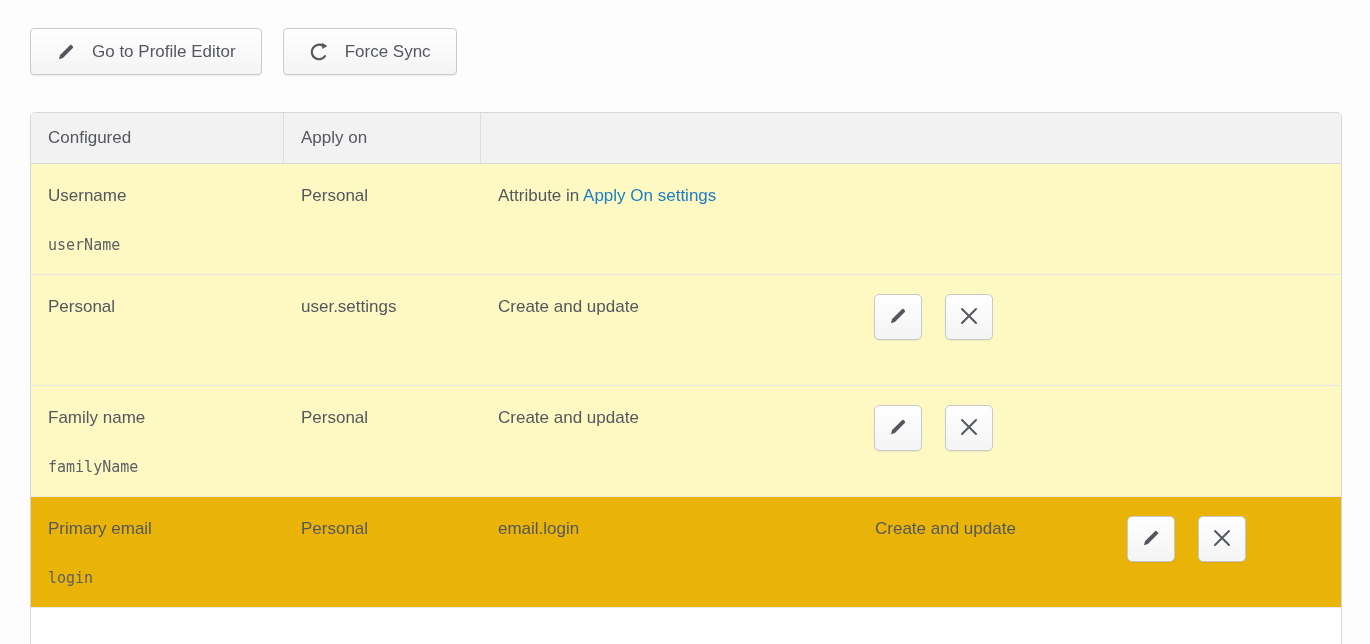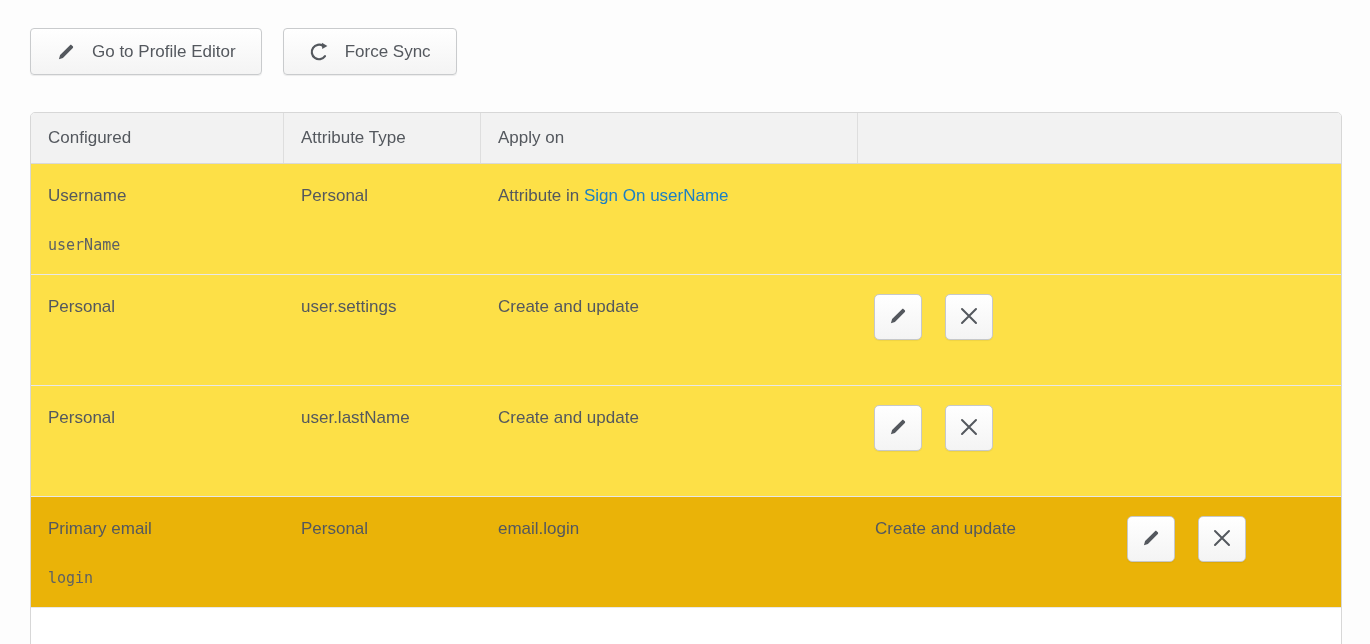--- a/index.html
+++ b/index.html
@@ -45,21 +45,21 @@
     padding-left:17px; font-size:17px; color:#54585e;
     border-right:1px solid #dedede;
   }
   .th:last-child { border-right:none; }
 
   .tr {
     display:grid;
     grid-template-columns:253px 197px 377px 253px 1fr;
     height:111px;
     border-bottom:1px solid #e8e8e8;
-    background:#fde047;
+    background:#fef9c3;
   }
   .tr.highlighted { background:#eab308; }
   .td {
     padding:21px 10px 0 17px;
     font-size:17px; color:#54585e; line-height:1.3;
   }
   .attr-label { font-size:17px; color:#54585e; }
   .attr-name {
     margin-top:29px;
     font-family:"DejaVu Sans Mono", monospace;
@@ -96,34 +96,33 @@
         <path d="M14.2 0.8 L20.2 4.4 L14.6 7.8 Z" fill="#54585e"></path>
       </svg>
     </span>
     <span>Force Sync</span>
   </button>
 </div>
 
 <div class="table-wrap">
   <div class="thead">
     <div class="th">Configured</div>
-    <div class="th">Attribute Type</div>
     <div class="th">Apply on</div>
     <div class="th"></div>
   </div>
 
   <div id="table-body">
   <div class="tr">
     <div class="td">
       <div class="attr-label">Username</div>
       <div class="attr-name">userName</div>
     </div>
     <div class="td">Personal</div>
     <div class="td">
-      <span>Attribute in </span><a class="link">Sign On userName</a>
+      <span>Attribute in </span><a class="link">Apply On settings</a>
     </div>
     <div class="td"></div>
     <div class="td td-actions" style="visibility: hidden;">
       <button class="icon-btn">
         <span>
           <svg width="20" height="20" viewBox="0 0 22 22">
             <path d="M3.2 18.9 L4.5 14.4 L15.4 3.5 C15.9 3.0 16.7 3.0 17.2 3.5 L18.5 4.8 C19.0 5.3 19.0 6.1 18.5 6.6 L7.6 17.5 Z" fill="#54585e"></path>
           </svg>
         </span>
       </button>
@@ -155,24 +154,25 @@
         <span>
           <svg width="18" height="18" viewBox="0 0 18 18">
             <path d="M2 2 L16 16 M16 2 L2 16" stroke="#54585e" stroke-width="2" stroke-linecap="round"></path>
           </svg>
         </span>
       </button>
     </div>
   </div>
 
   <div class="tr">
-    <div class="td">Personal</div>
-    <div class="td">
-      <span>user.lastName</span>
-    </div>
+    <div class="td">
+      <div class="attr-label">Family name</div>
+      <div class="attr-name">familyName</div>
+    </div>
+    <div class="td">Personal</div>
     <div class="td">Create and update</div>
     <div class="td td-actions">
       <button class="icon-btn">
         <span>
           <svg width="20" height="20" viewBox="0 0 22 22">
             <path d="M3.2 18.9 L4.5 14.4 L15.4 3.5 C15.9 3.0 16.7 3.0 17.2 3.5 L18.5 4.8 C19.0 5.3 19.0 6.1 18.5 6.6 L7.6 17.5 Z" fill="#54585e"></path>
           </svg>
         </span>
       </button>
       <button class="icon-btn">

